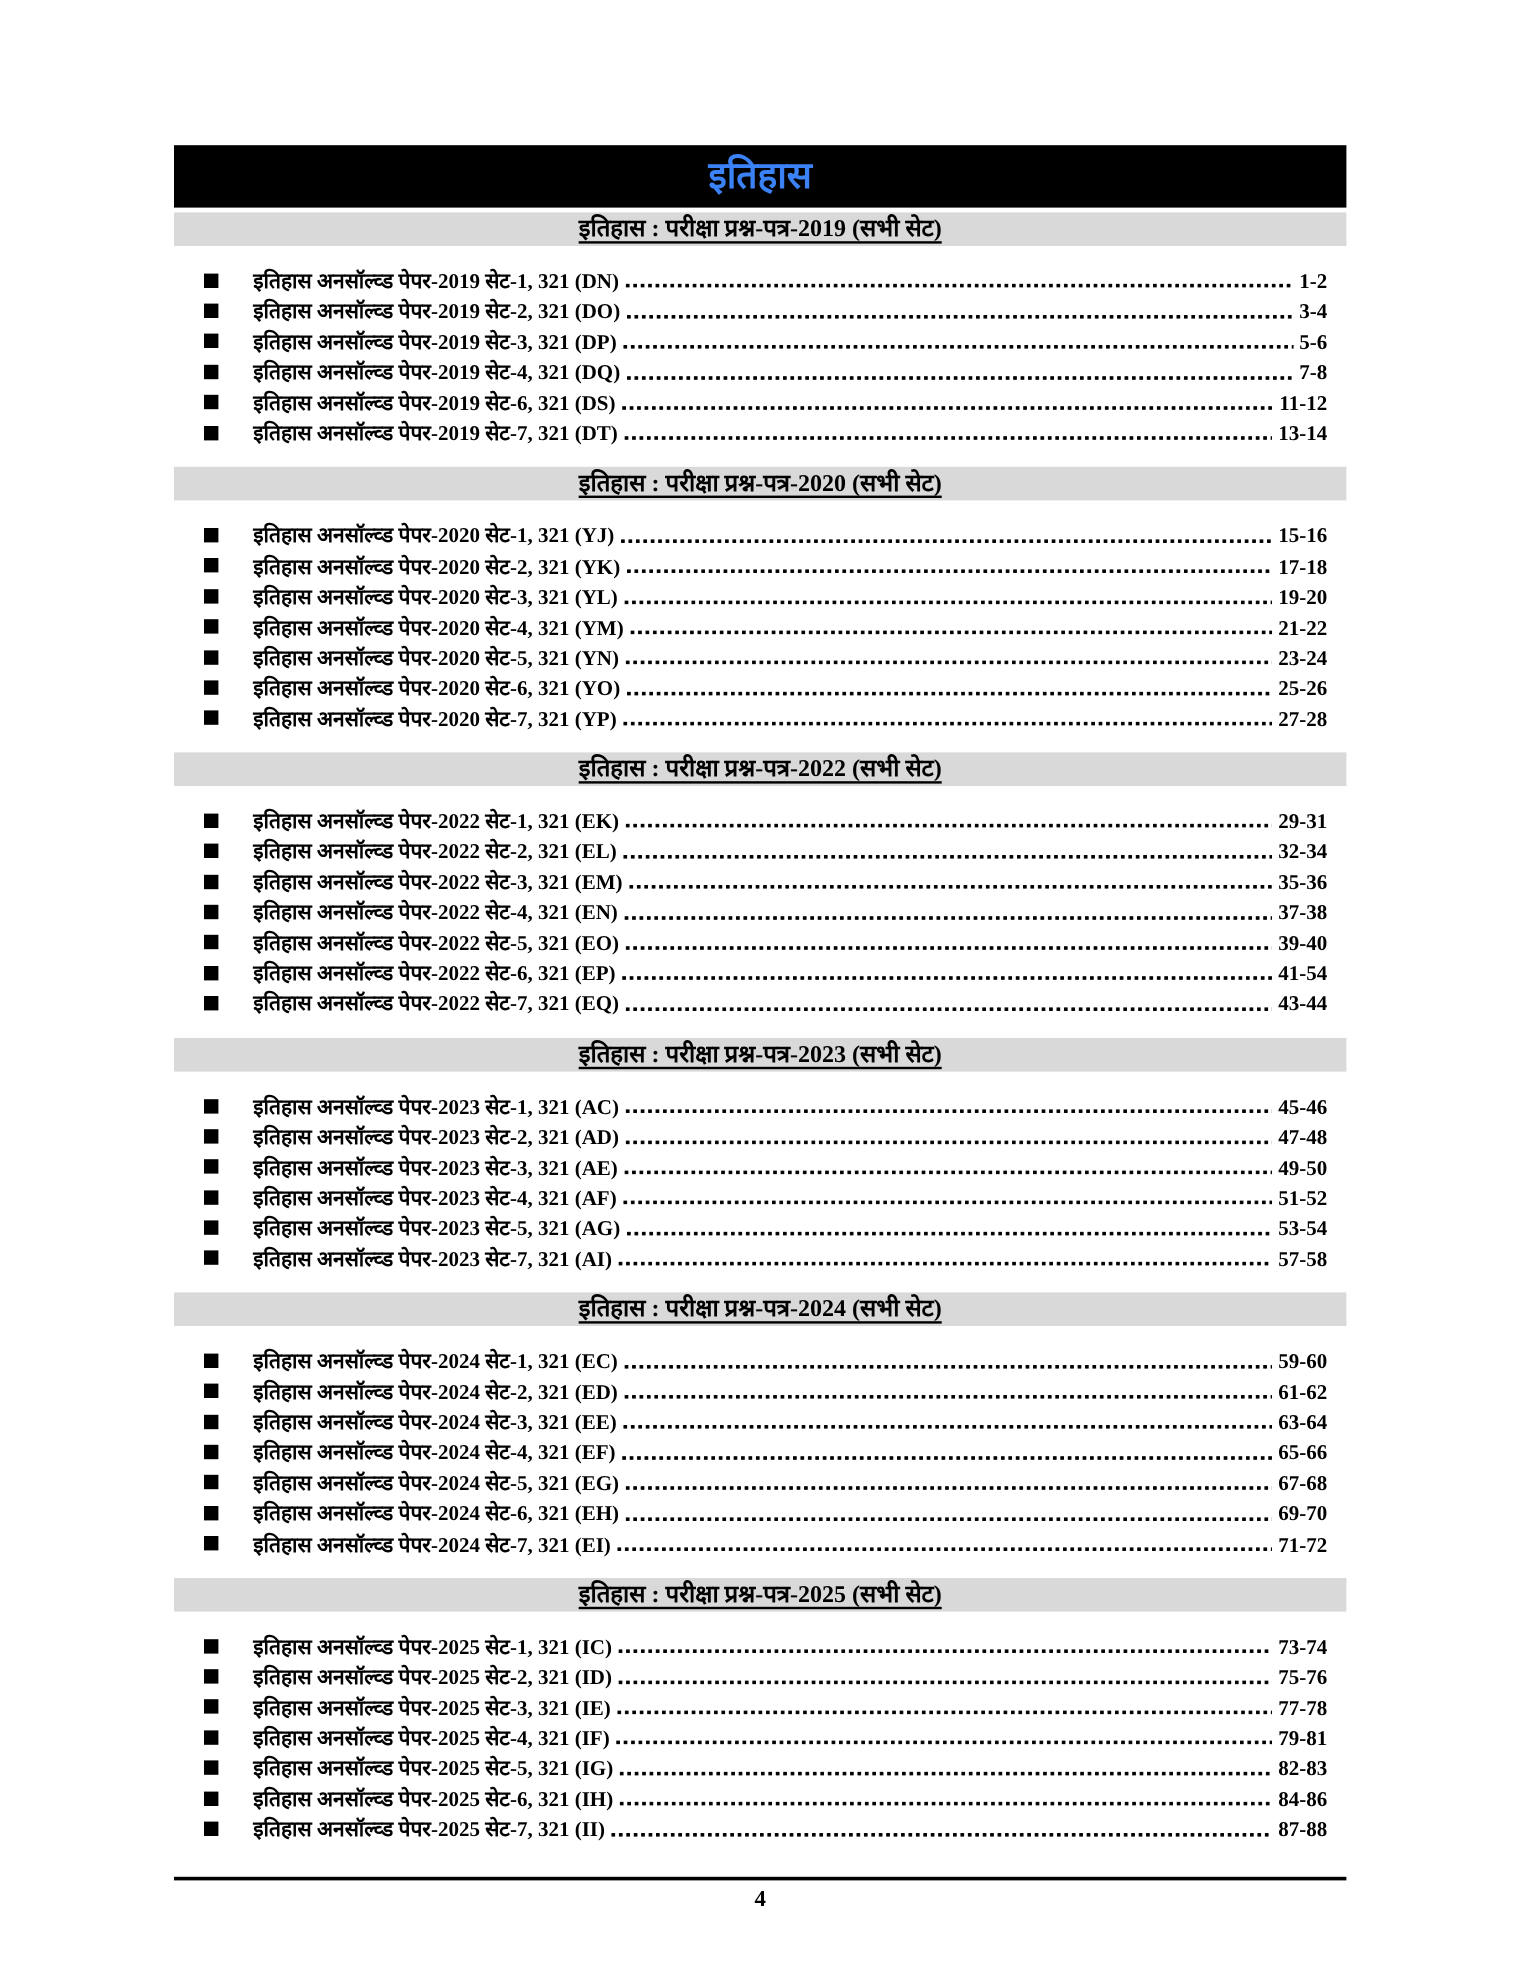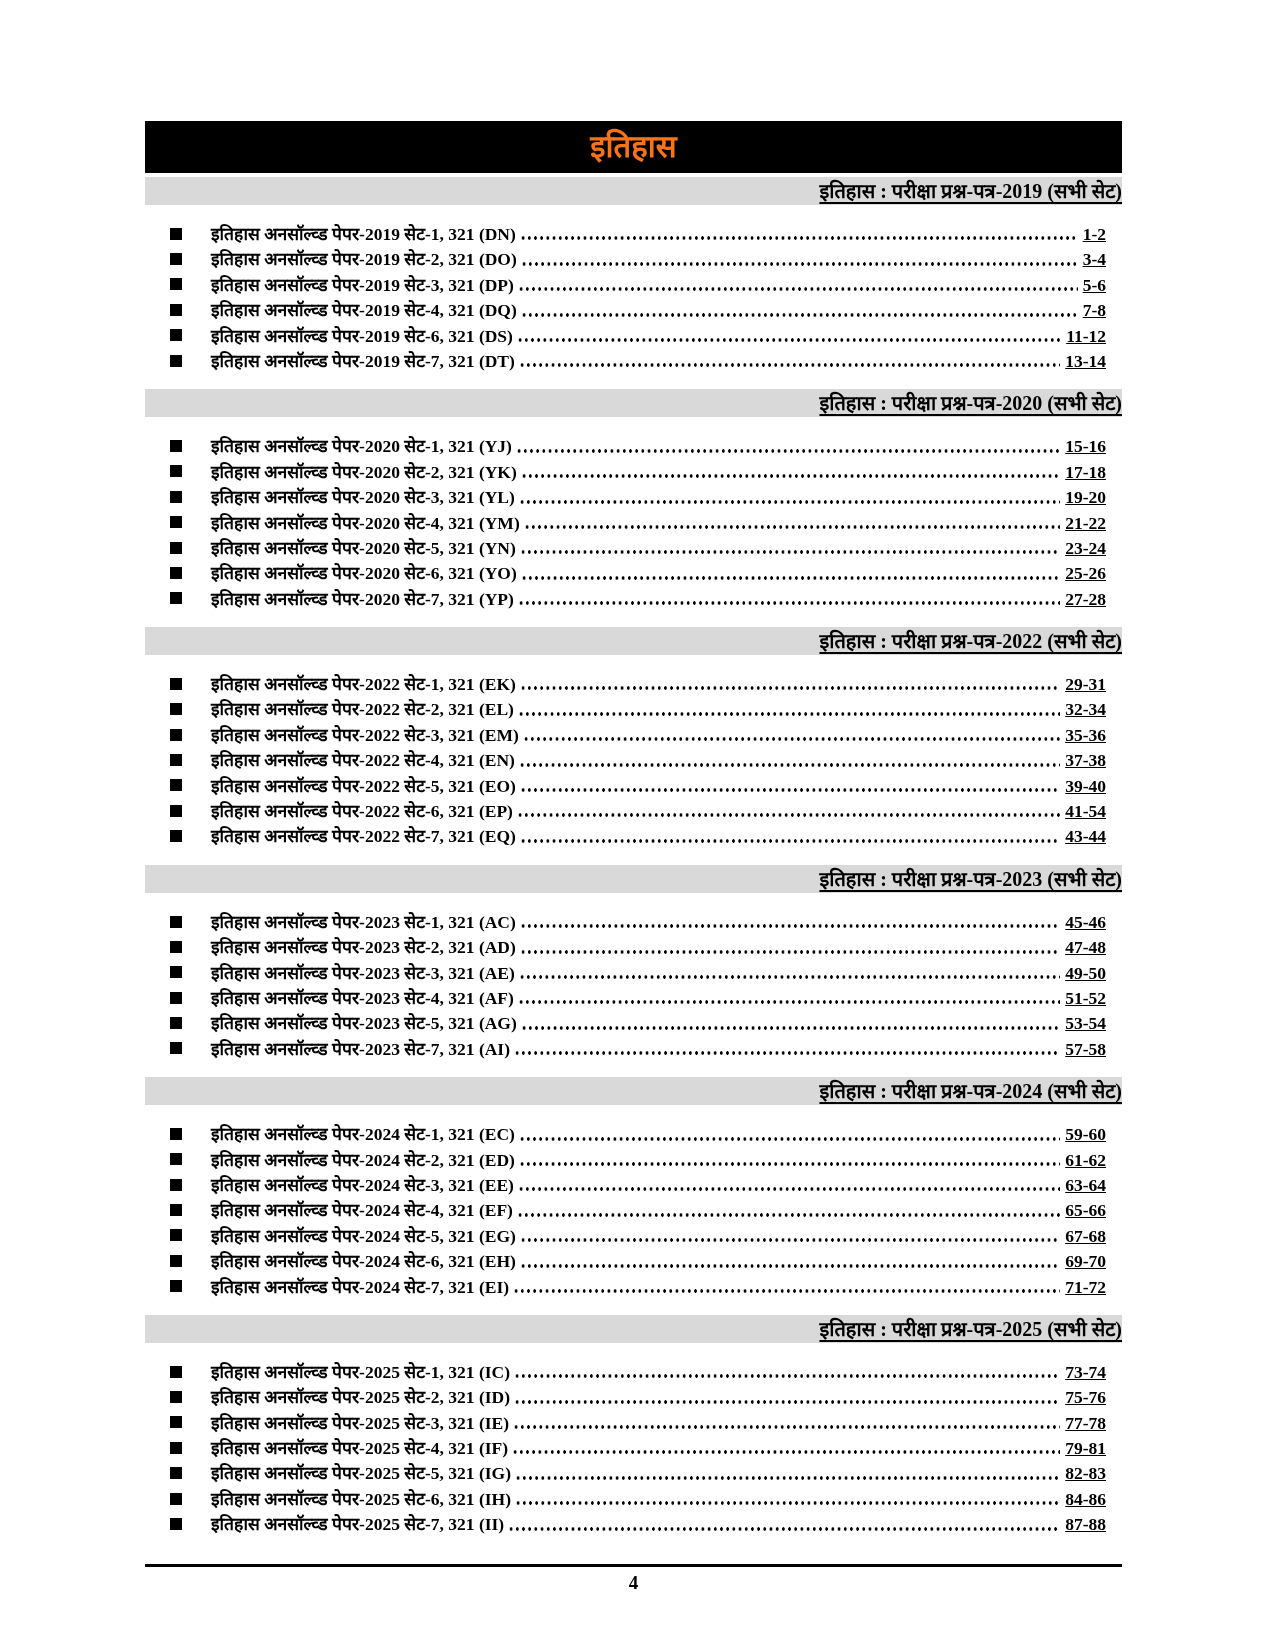--- a/index.html
+++ b/index.html
@@ -14,31 +14,31 @@
     position: relative;
     overflow: hidden;
   }
   .content {
     position: absolute;
     left: 145px; top: 121px;
     width: 977px;
   }
   .title-bar {
     background: #000000;
-    color: #f97316;
+    color: #3b82f6;
     text-align: center;
     font-weight: bold;
     font-size: 31px;
     line-height: 52px;
     height: 52px;
     margin-bottom: 4px;
   }
   .section-heading {
     background: #d9d9d9;
-    text-align: right;
+    text-align: center;
     font-weight: bold;
     font-size: 20px;
     height: 28px;
     line-height: 28px;
     margin: 2px 0 2px 0;
   }
   .section-heading .heading-text {
     text-decoration: underline;
     text-decoration-thickness: 2px;
     text-underline-offset: 4px;
@@ -63,21 +63,21 @@
   .dots {
     flex: 1 1 auto;
     align-self: flex-end;
     height: 6px;
     margin: 0 5px 5px 4px;
     background-image: radial-gradient(circle, #000 1.6px, transparent 1.8px);
     background-size: 6.2px 6px;
     background-repeat: repeat-x;
     background-position: left bottom;
   }
-  .entry-pages { flex: 0 0 auto; text-align: right; text-decoration: underline; }
+  .entry-pages { flex: 0 0 auto; text-align: right; }
   .footer {
     margin-top: 27px;
     border-top: 3.5px solid #000000;
     text-align: center;
   }
   .footer-page-number {
     font-weight: bold;
     font-size: 19px;
     padding-top: 5px;
     display: inline-block;

